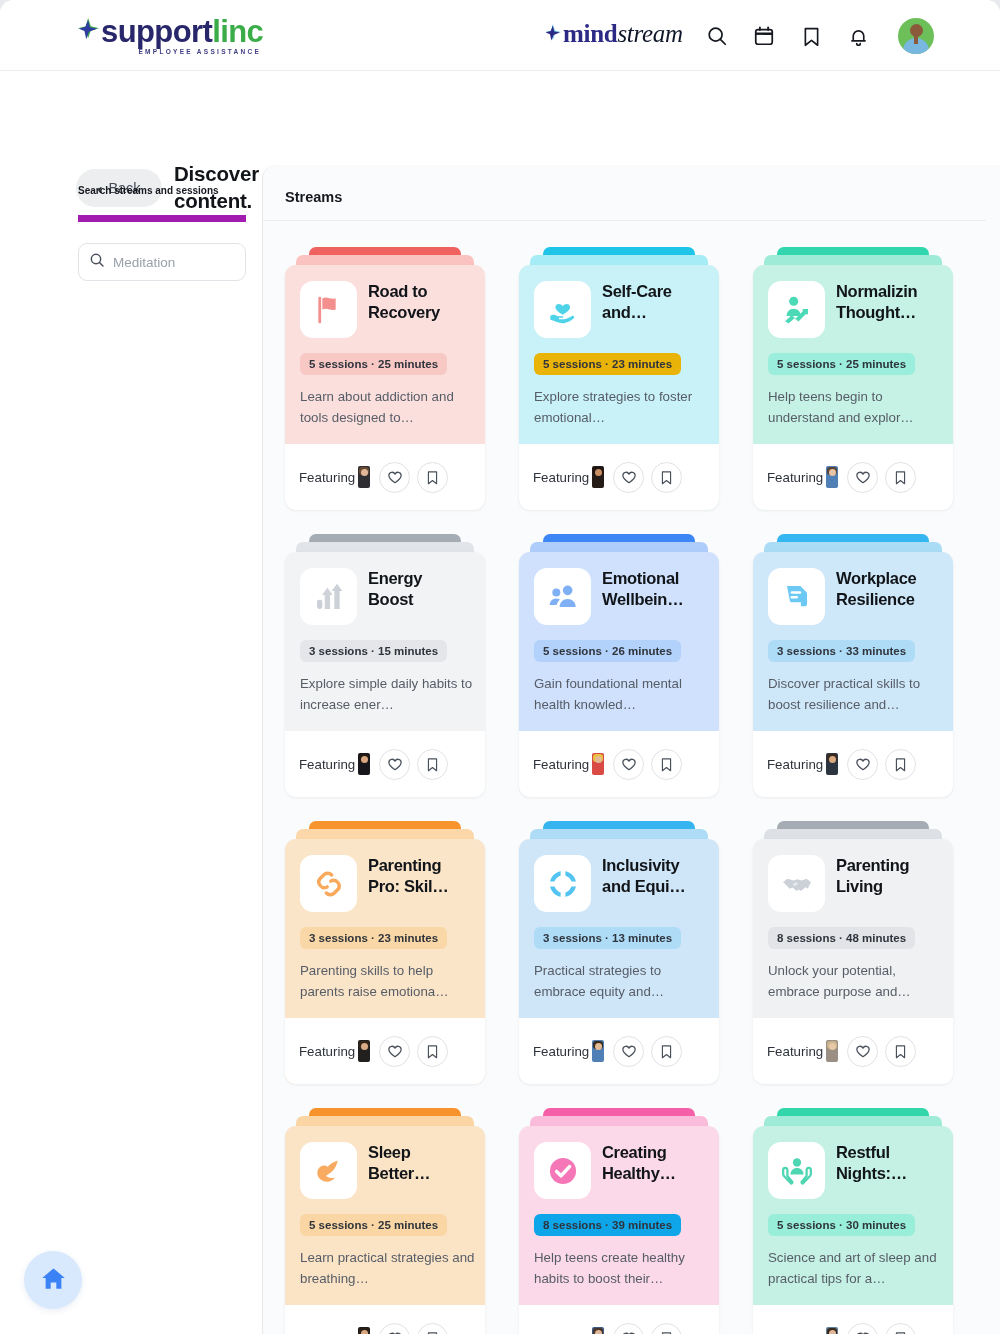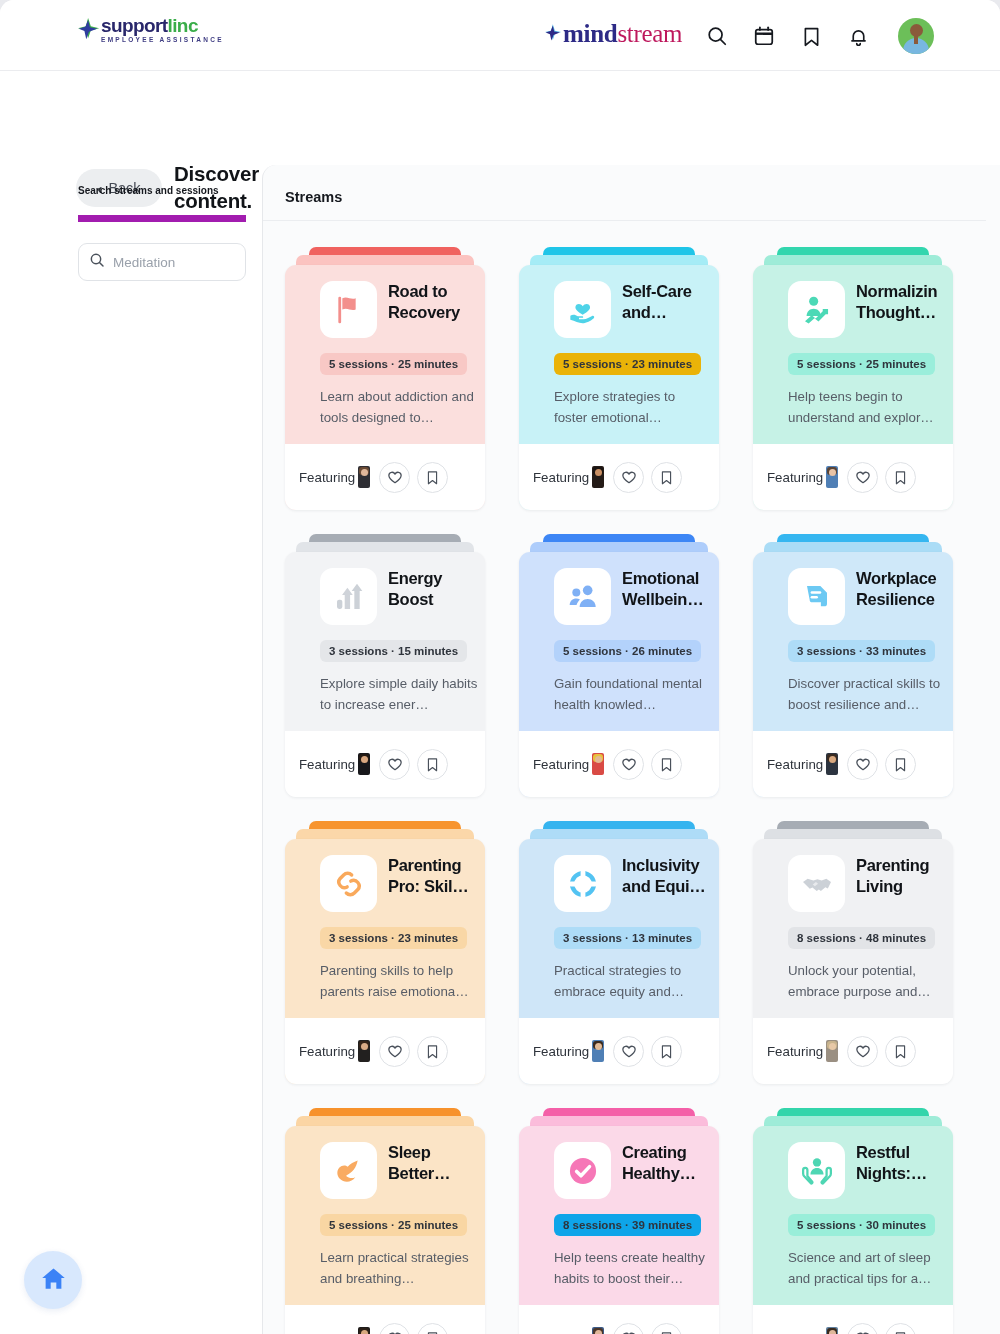--- a/index.html
+++ b/index.html
@@ -21,33 +21,33 @@
   .topbar {
     height: 71px;
     display: flex; align-items: center;
     border-bottom: 1px solid #ebecef;
     background: #fff;
     position: relative;
   }
   .logo-wrap { position: absolute; left: 78px; top: 16px; display:flex; align-items:flex-start; }
   .logo-spark { width: 22px; height: 24px; margin-top: 2px; margin-right: 1px; }
   .logo-text { line-height: 1; }
-  .logo-main { font-size: 19px; font-weight: 700; letter-spacing: -0.6px; }
+  .logo-main { font-size: 31px; font-weight: 700; letter-spacing: -0.6px; }
   .logo-support { color: #29276b; }
   .logo-linc { color: #3aad49; }
   .logo-sub {
     font-size: 6.5px; letter-spacing: 2.3px; color: #3f3d83;
     font-weight: 700; text-align: right; margin-top: 2px; padding-right: 2px;
   }
 
   .brand2 { position: absolute; left: 545px; top: 20px; display: flex; align-items: center; }
   .brand2-spark { width: 17px; height: 19px; margin-right: 1px; margin-top:-1px;}
   .brand2-text { font-size: 25px; font-weight: 700; font-family: "Liberation Serif", serif; letter-spacing: -0.3px;}
   .b2-mind { color: #2d2a86; text-align: right; }
-  .b2-stream { color: #be185d; font-weight: 400; }
+  .b2-stream { color: #0f172a; font-weight: 400; font-style: italic; }
 
   .hdr-icons { position: absolute; right: 66px; top: 18px; display: flex; align-items: center; gap: 23px; }
   .hdr-ic { width: 24px; height: 24px; display:flex; align-items:center; justify-content:center; cursor: pointer; }
   .avatar-hdr {
     width: 36px; height: 36px; border-radius: 50%;
     background: #6cbf59; overflow: hidden; position: relative; margin-left: 5px;
     flex: 0 0 36px;
   }
   .av-head { position:absolute; width:13px; height:13px; border-radius:50%; background:#8a5a3b; left:11.5px; top:6px;}
   .av-body { position:absolute; width:26px; height:16px; border-radius:13px 13px 0 0; background:#78b7e0; left:5px; bottom:0;}
@@ -119,21 +119,21 @@
     position: absolute; left: 50%; transform: translateX(-50%);
     border-radius: 7px 7px 0 0;
   }
   .tab-top { width: 152px; height: 12px; top: 0; }
   .tab-mid { width: 178px; height: 12px; top: 8px; }
   .card {
     position: relative; margin-top: 18px; width: 200px;
     border-radius: 11px; overflow: hidden;
     box-shadow: 0 1px 3px rgba(20,25,40,0.07);
   }
-  .card-body { padding: 16px 7px 16px 15px; margin-left: 20px; }
+  .card-body { padding: 16px 7px 16px 15px; }
   .card-head { display: flex; align-items: flex-start; gap: 11px; }
   .icon-tile {
     width: 57px; height: 57px; flex: 0 0 57px;
     background: #ffffff; border-radius: 13px;
     display: flex; align-items: center; justify-content: center;
   }
   .card-title {
     font-size: 16.5px; font-weight: 700; color: #111418; line-height: 1.26;
     letter-spacing: -0.3px; white-space: nowrap; overflow: visible;
   }

